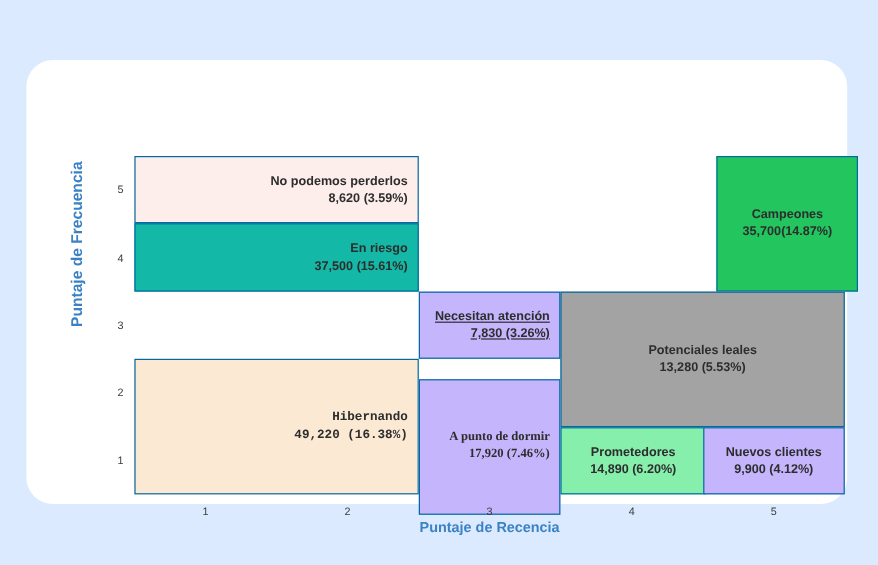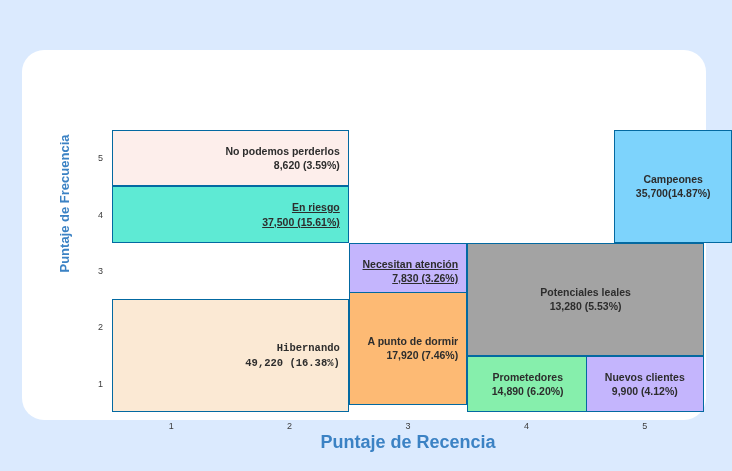--- a/index.html
+++ b/index.html
@@ -81,21 +81,21 @@
     color: #3c3c3c;
     transform: translateX(-50%);
     white-space: nowrap;
   }
   #x-title {
     position: absolute;
     left: 90px;
     width: 592px;
     top: 382px;
     text-align: center;
-    font-size: 18px;
+    font-size: 12px;
     font-weight: bold;
     color: #3b82c4;
   }
   #y-title {
     position: absolute;
     left: -68px;
     top: 146px;
     width: 220px;
     text-align: center;
     transform: rotate(-90deg);
@@ -106,41 +106,41 @@
 </style>
 </head>
 <body>
 
 <div id="card">
   <div id="plot-area">
       <div class="cell" style="left: 0px; top: 0px; width: 236.8px; height: 56.4px; background: rgb(253, 238, 235);">
         <div class="cell-label">No podemos perderlos</div>
         <div class="cell-value">8,620 (3.59%)</div>
       </div>
-      <div class="cell center" style="left: 502px; top: 0px; width: 118.4px; height: 112.8px; background: #7dd3fc;">
+      <div class="cell center" style="left: 485px; top: 0px; width: 118.4px; height: 112.8px; background: #22c55e;">
         <div class="cell-label">Campeones</div>
         <div class="cell-value">35,700(14.87%)</div>
       </div>
-      <div class="cell" style="left: 0px; top: 56.4px; width: 236.8px; height: 56.4px; background: #5eead4; text-decoration: underline;">
+      <div class="cell" style="left: 0px; top: 56.4px; width: 236.8px; height: 56.4px; background: #14b8a6;">
         <div class="cell-label">En riesgo</div>
         <div class="cell-value">37,500 (15.61%)</div>
       </div>
       <div class="cell" style="left: 236.8px; top: 112.8px; width: 118.4px; height: 56.4px; background: #c4b5fd; text-decoration: underline;">
         <div class="cell-label">Necesitan atención</div>
         <div class="cell-value">7,830 (3.26%)</div>
       </div>
       <div class="cell center" style="left: 355.2px; top: 112.8px; width: 236.8px; height: 112.8px; background: #a3a3a3;">
         <div class="cell-label">Potenciales leales</div>
         <div class="cell-value">13,280 (5.53%)</div>
       </div>
       <div class="cell" style="left: 0px; top: 169.2px; width: 236.8px; height: 112.8px; background: rgb(251, 233, 212); font-family: Liberation Mono, monospace;">
         <div class="cell-label">Hibernando</div>
         <div class="cell-value">49,220 (16.38%)</div>
       </div>
-      <div class="cell" style="left: 236.8px; top: 162px; width: 118.4px; height: 112.8px; background: #fdba74;">
+      <div class="cell" style="left: 236.8px; top: 186px; width: 118.4px; height: 112.8px; background: #c4b5fd; font-family: Liberation Serif, serif;">
         <div class="cell-label">A punto de dormir</div>
         <div class="cell-value">17,920 (7.46%)</div>
       </div>
       <div class="cell center" style="left: 355.2px; top: 225.6px; width: 121px; height: 56.4px; background: #86efac;">
         <div class="cell-label">Prometedores</div>
         <div class="cell-value">14,890 (6.20%)</div>
       </div>
       <div class="cell center" style="left: 473.6px; top: 225.6px; width: 118.4px; height: 56.4px; background: #c4b5fd;">
         <div class="cell-label">Nuevos clientes</div>
         <div class="cell-value">9,900 (4.12%)</div>

